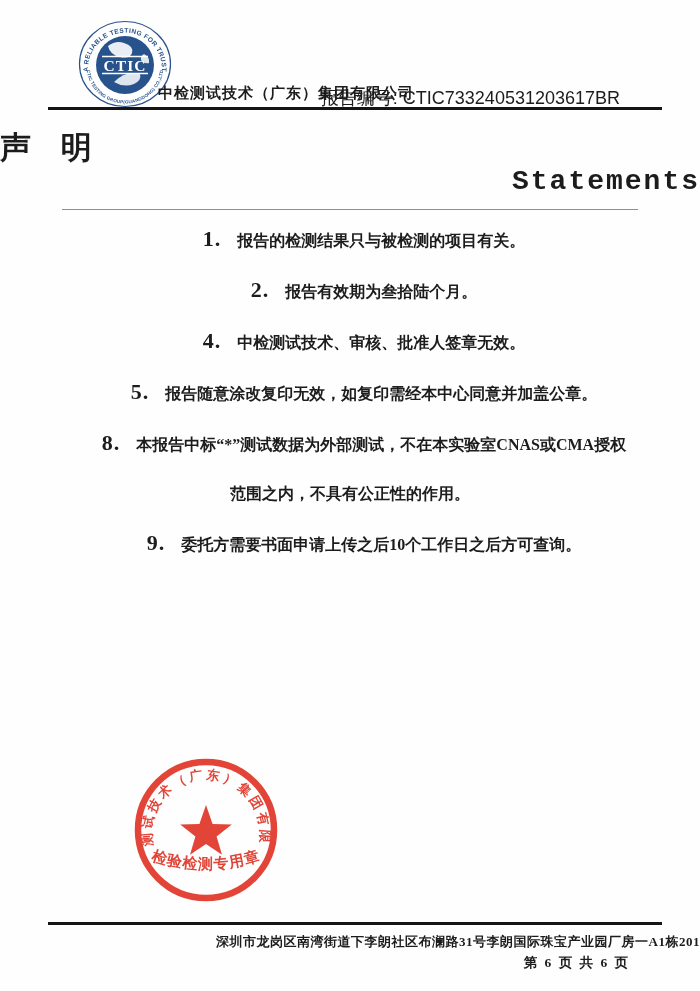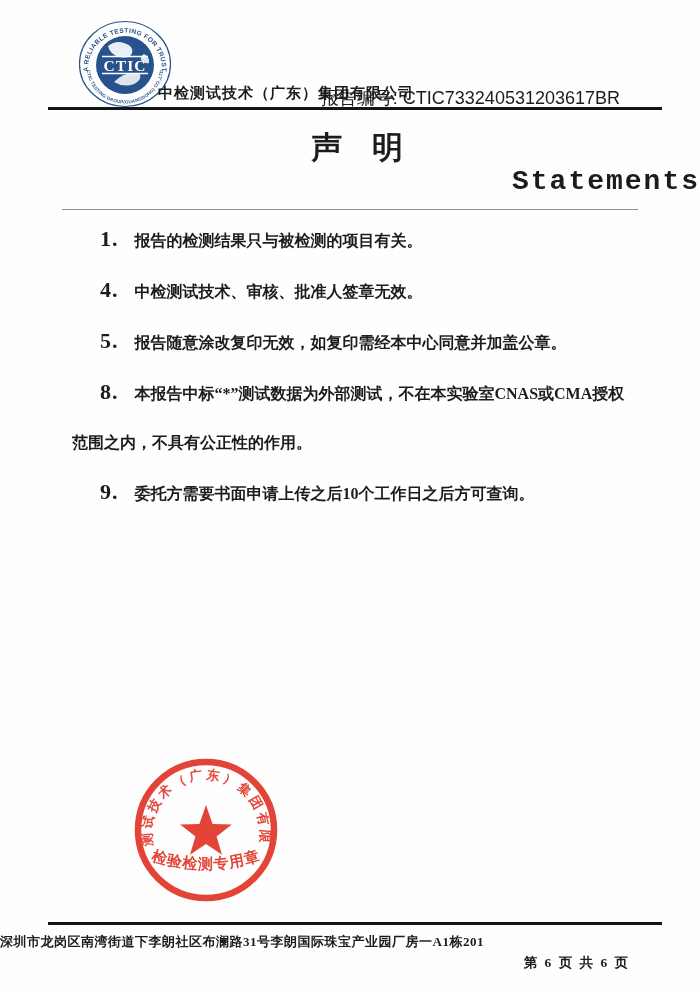--- a/index.html
+++ b/index.html
@@ -10,41 +10,41 @@
 
   
   .logo { position:absolute; left:78px; top:20px; width:94px; height:88px; }
   .company-name { position:absolute; left:158px; top:84px; font-size:15px; font-weight:700;
                   letter-spacing:1px; }
   .report-no { position:absolute; right:80px; top:86px; font-size:18px;
                font-family:Liberation Sans, sans-serif; }
   .header-rule { position:absolute; left:48px; top:107px; width:614px; height:3px; background:#151515; }
 
   
-  .title-zh { position:absolute; left:0; top:127px; width:100%; text-align:center;
-              font-size:31px; font-weight:700; word-spacing:18px; letter-spacing:2px;padding-left:16px; }
+  .title-zh { position:absolute; left:0; top:127px; width:100%; text-align:left;
+              font-size:31px; font-weight:700; word-spacing:18px; letter-spacing:2px; }
   .title-en { position:absolute; left:0; top:166px; width:100%; text-align:right;
               font-family:"Liberation Mono","DejaVu Sans Mono",monospace;
               font-size:28px; font-weight:700; letter-spacing:2px; }
   .title-rule { position:absolute; left:62px; top:209px; width:576px; height:1px; background:#8f8f8f; }
 
   
-  .statements { position:absolute; left:72px; top:214px; width:580px;
-                font-size:16px; line-height:49px; font-weight:700; }
+  .statements { position:absolute; left:60px; top:214px; width:580px;
+                font-size:16px; line-height:49px; font-weight:700;text-align:center; }
   .stmt { margin:0; text-indent:28px; white-space:pre-wrap; }
   .stmt .num { font-size:22px; font-weight:700; letter-spacing:1px; margin-right:16px;
                font-family:"Liberation Serif","DejaVu Serif",serif; }
 
   
   .stamp { position:absolute; left:133px; top:757px; width:146px; height:146px;
            mix-blend-mode:multiply; opacity:.88; }
 
   
   .footer-rule { position:absolute; left:48px; top:922px; width:614px; height:3px; background:#151515; }
-  .footer-address { position:absolute; left:0; top:933px; width:100%; text-align:left;
+  .footer-address { position:absolute; left:0; top:933px; width:100%; text-align:right;
                     font-size:13px; font-weight:700; letter-spacing:.5px; }
   .page-info { position:absolute; right:70px; top:954px; font-size:13.5px; font-weight:700;
                letter-spacing:2px; }
 </style>
 </head>
 <body>
 
 <div class="page">
 
   <svg class="logo" viewBox="0 0 94 88" xmlns="http://www.w3.org/2000/svg">
@@ -70,20 +70,21 @@
   <div class="report-no">报告编号: CTIC733240531203617BR</div>
   <div class="header-rule"></div>
 
   <div class="title-zh">声 明</div>
   <div class="title-en">Statements</div>
   <div class="title-rule"></div>
 
   <div class="statements">
     <p class="stmt"><span class="num">1.</span><span class="txt">报告的检测结果只与被检测的项目有关。</span></p>
 
+    <p class="stmt"><span class="num">2.</span><span class="txt">报告有效期为叁拾陆个月。</span></p>
 
 
     <p class="stmt"><span class="num">4.</span><span class="txt">中检测试技术、审核、批准人签章无效。</span></p>
 
     <p class="stmt"><span class="num">5.</span><span class="txt">报告随意涂改复印无效，如复印需经本中心同意并加盖公章。</span></p>
 
 
 
     <p class="stmt"><span class="num">8.</span><span class="txt">本报告中标“*”测试数据为外部测试，不在本实验室CNAS或CMA授权
 范围之内，不具有公正性的作用。</span></p>

